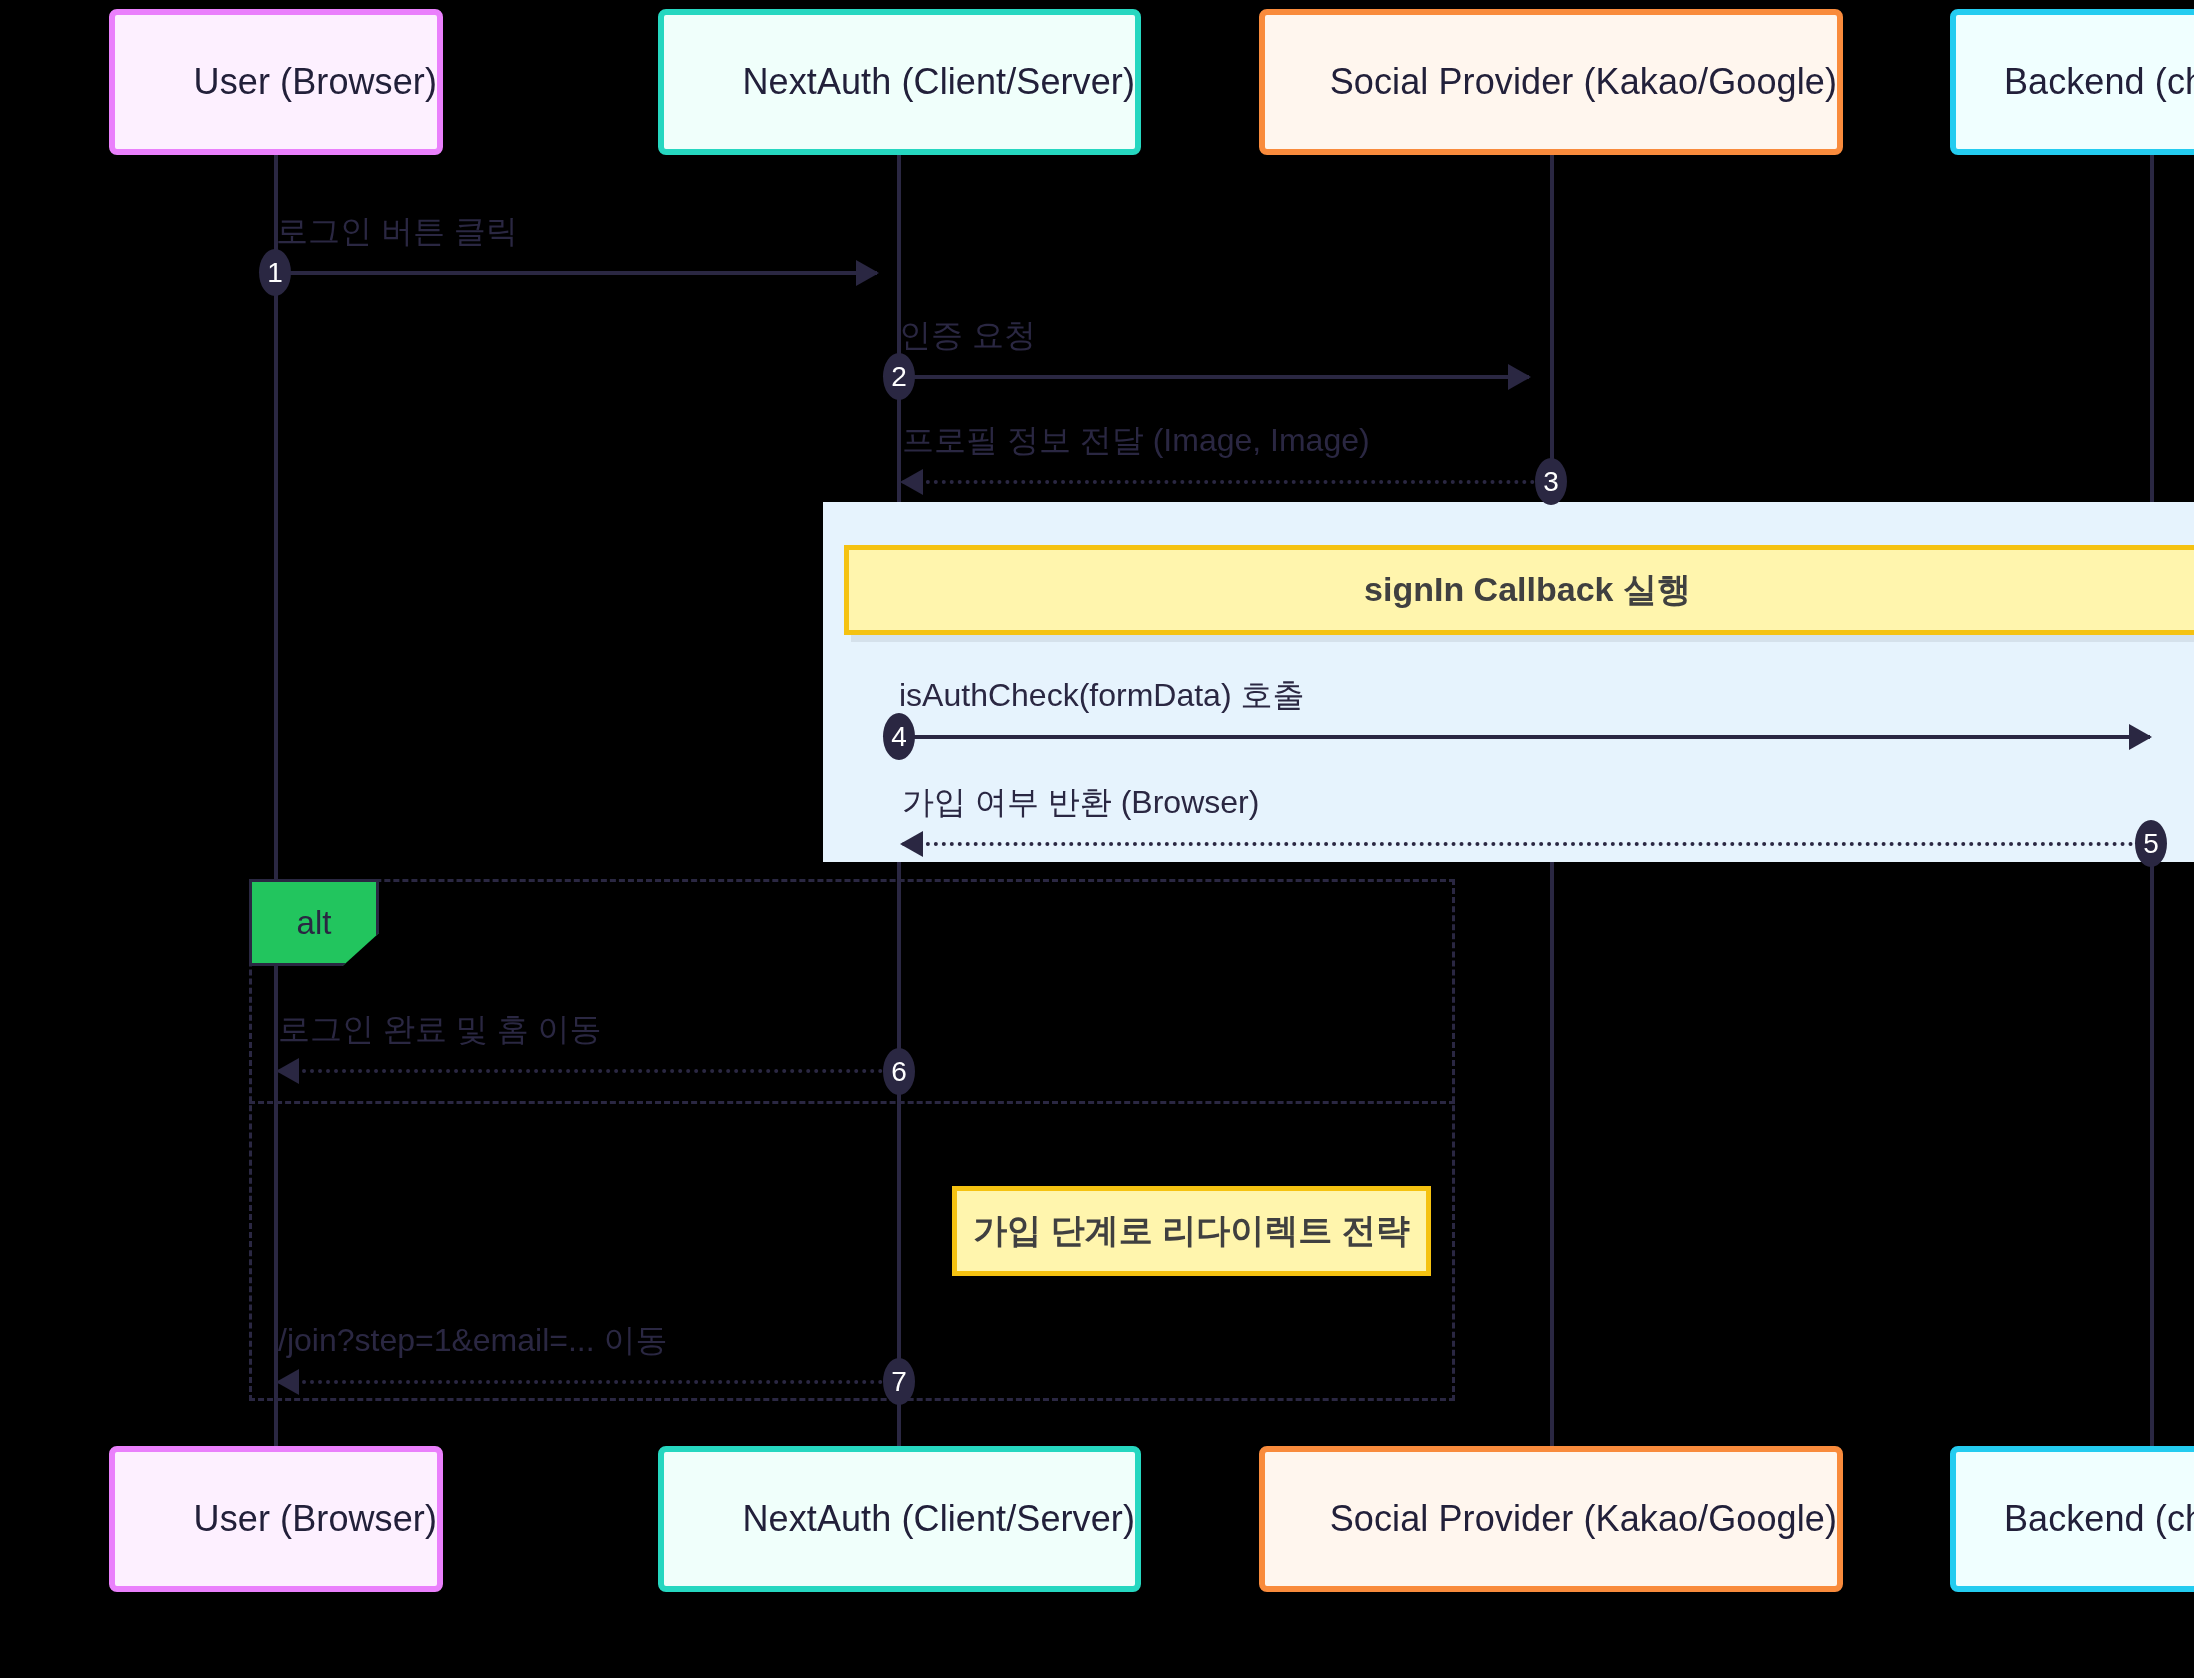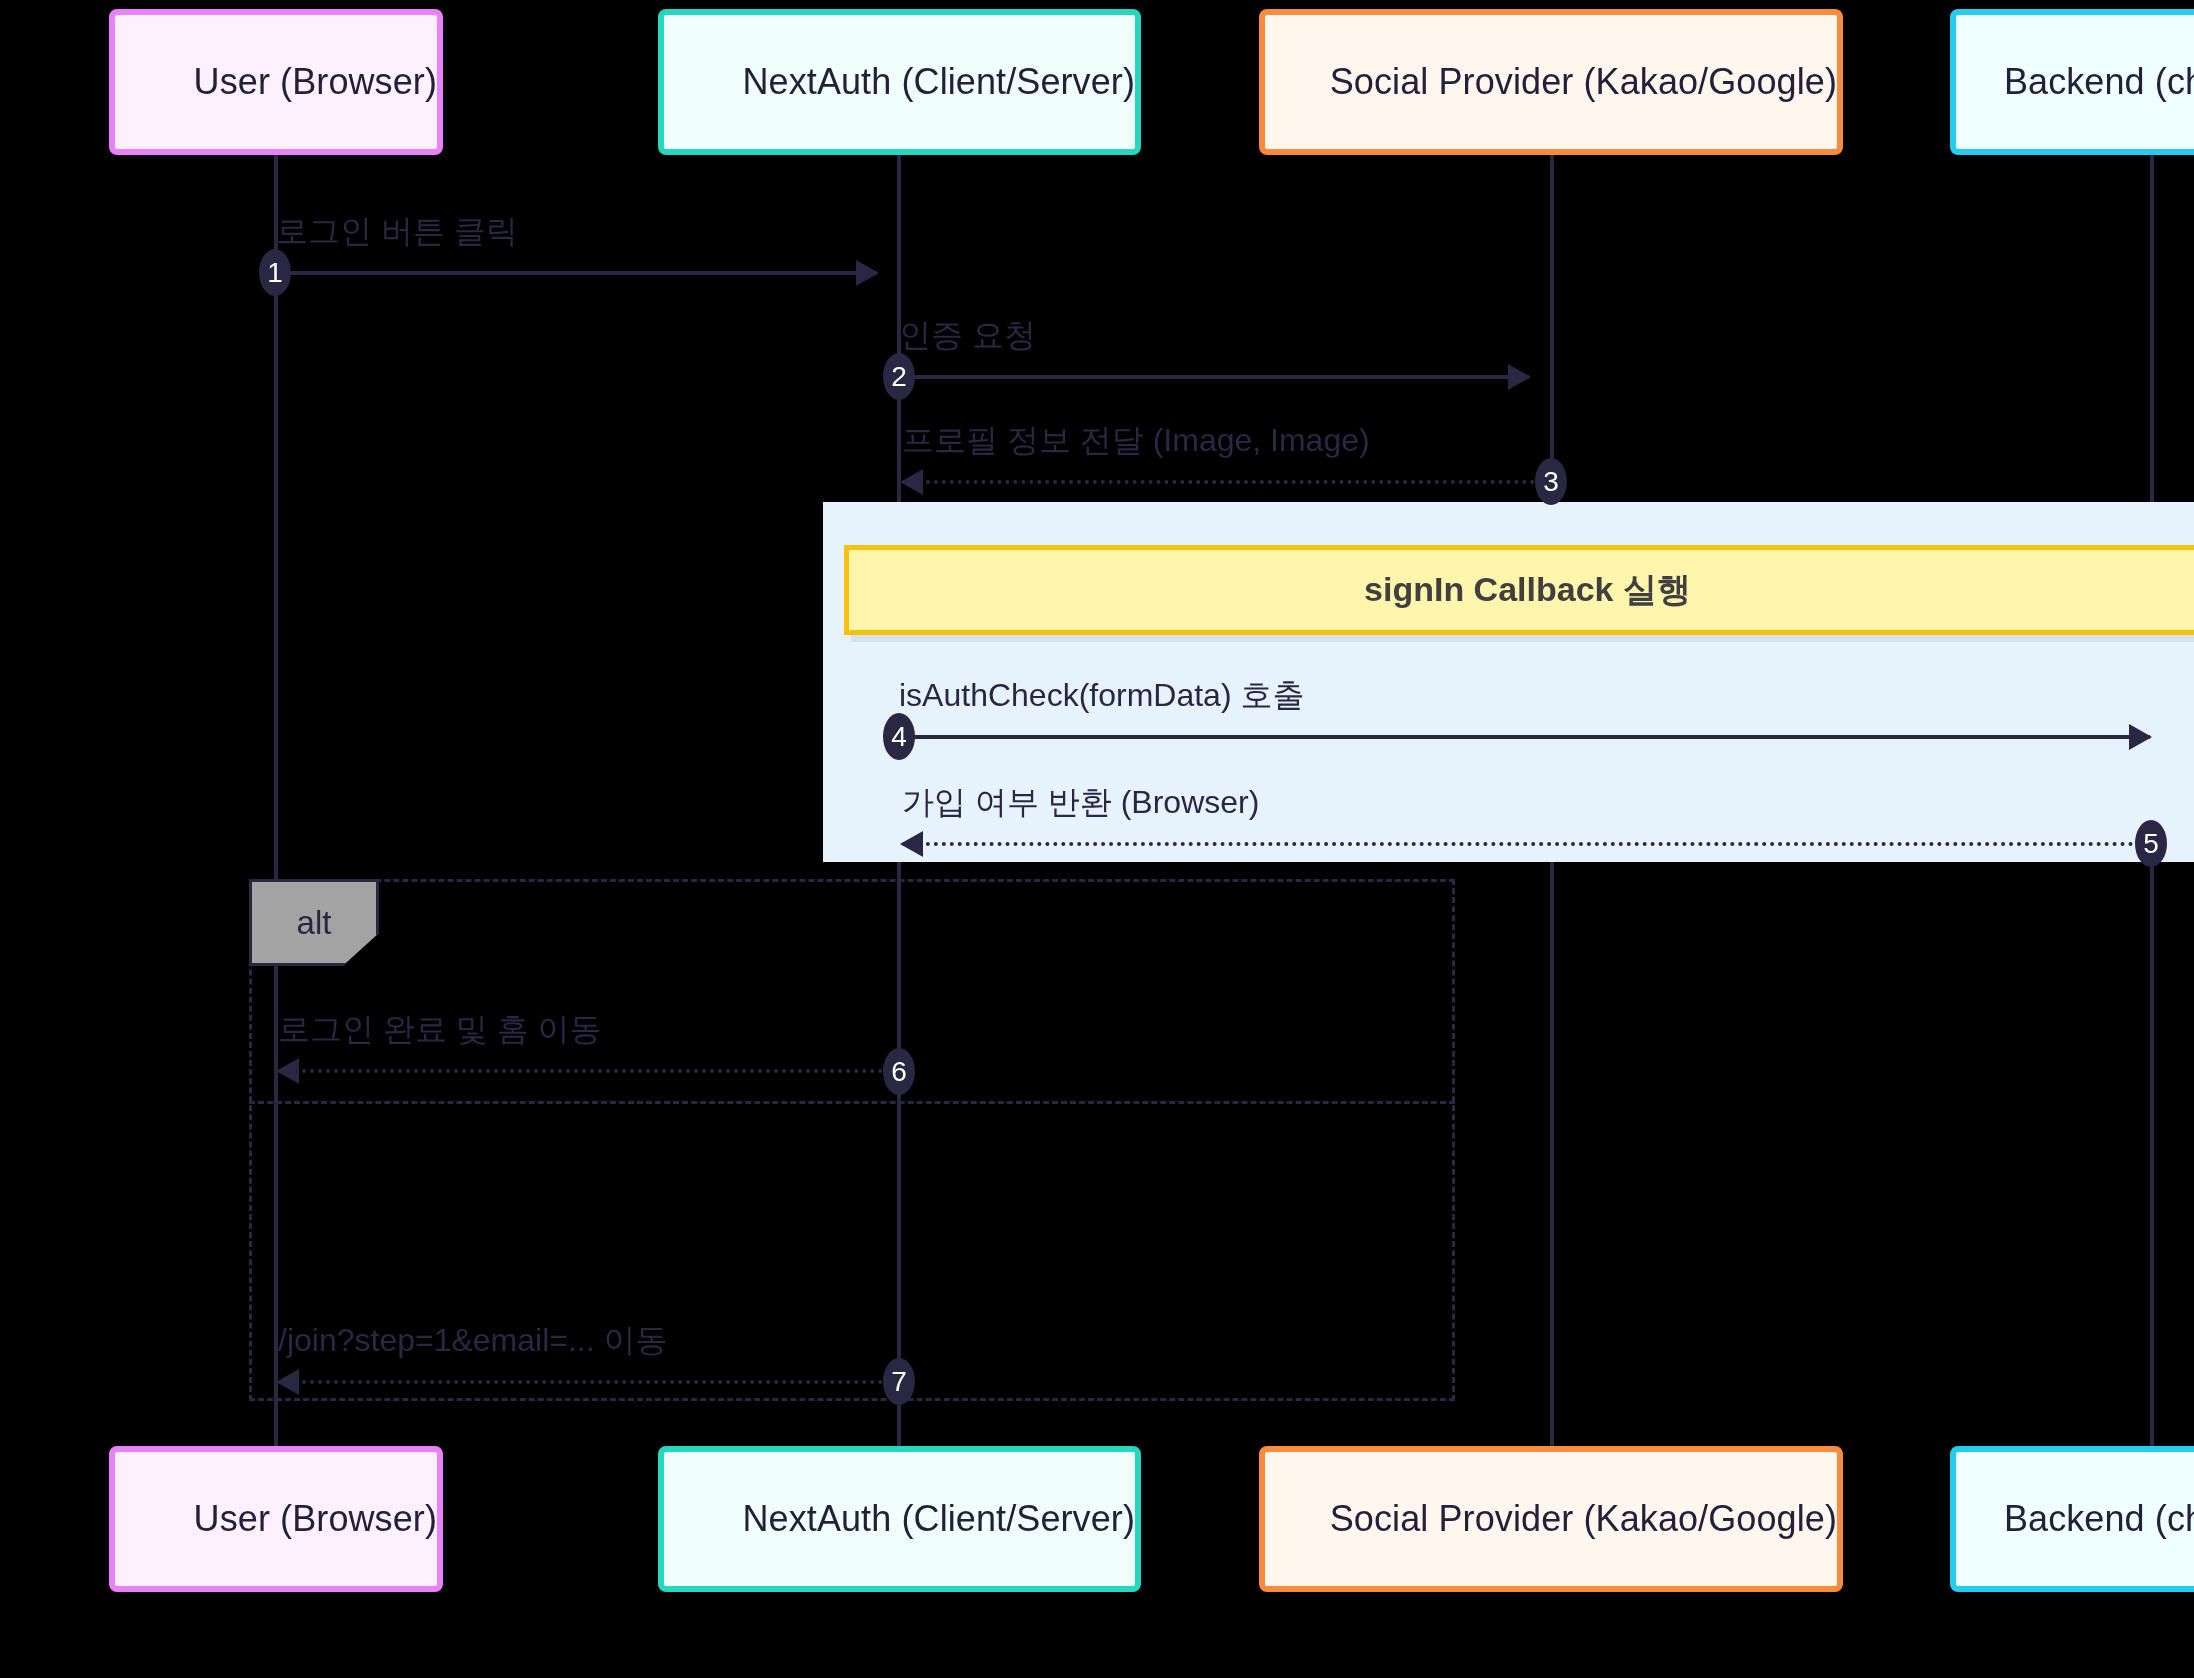--- a/index.html
+++ b/index.html
@@ -25,21 +25,21 @@
 
   .hiliterect{position:absolute;background:#e6f3fd;z-index:1;}
 
   .note{position:absolute;box-sizing:border-box;background:#fff5ad;border:5.3px solid #f5c211;
     display:flex;align-items:center;justify-content:center;z-index:5;
     box-shadow:7px 7px 0 0 rgba(0,0,0,0.07);}
   .note .ntext{font-size:34px;font-weight:bold;color:#404040;white-space:nowrap;}
 
   .altbox{position:absolute;box-sizing:border-box;border:3.1px dashed #2a2742;z-index:2;}
   .altdiv{position:absolute;border-top:3.1px dashed #2a2742;z-index:2;}
-  .altlabelbox{position:absolute;background:#a3a3a3;border:3.5px solid #2a2742;z-index:4;
+  .altlabelbox{position:absolute;background:#22c55e;border:3.5px solid #2a2742;z-index:4;
     display:flex;align-items:center;justify-content:center;
     clip-path:polygon(0 0,100% 0,100% 62%,72% 100%,0 100%);}
   .altlabelbox span{font-size:33px;color:#2a2742;}
   .altcond{position:absolute;font-size:31px;color:#2a2742;white-space:nowrap;text-align:center;z-index:3;}
 </style>
 </head>
 <body>
 
 <div id="stage">
 
@@ -120,20 +120,23 @@
 
   <div class="msg to-left dashed" style="left:278px;top:1069px;width:621px;z-index:3;">
     <div class="line"></div>
     <div class="head"></div>
     <div class="mlabel">로그인 완료 및 홈 이동</div>
   </div>
   <div class="seqnum" style="left:883px;top:1048px;">
     <span>6</span>
   </div>
 
+  <div class="note" style="left:952px;top:1186px;width:479px;height:90px;">
+    <span class="ntext">가입 단계로 리다이렉트 전략</span>
+  </div>
 
   <div class="msg to-left dashed" style="left:278px;top:1380px;width:621px;z-index:3;">
     <div class="line"></div>
     <div class="head"></div>
     <div class="mlabel">/join?step=1&amp;email=... 이동</div>
   </div>
   <div class="seqnum" style="left:883px;top:1358px;">
     <span>7</span>
   </div>
 

